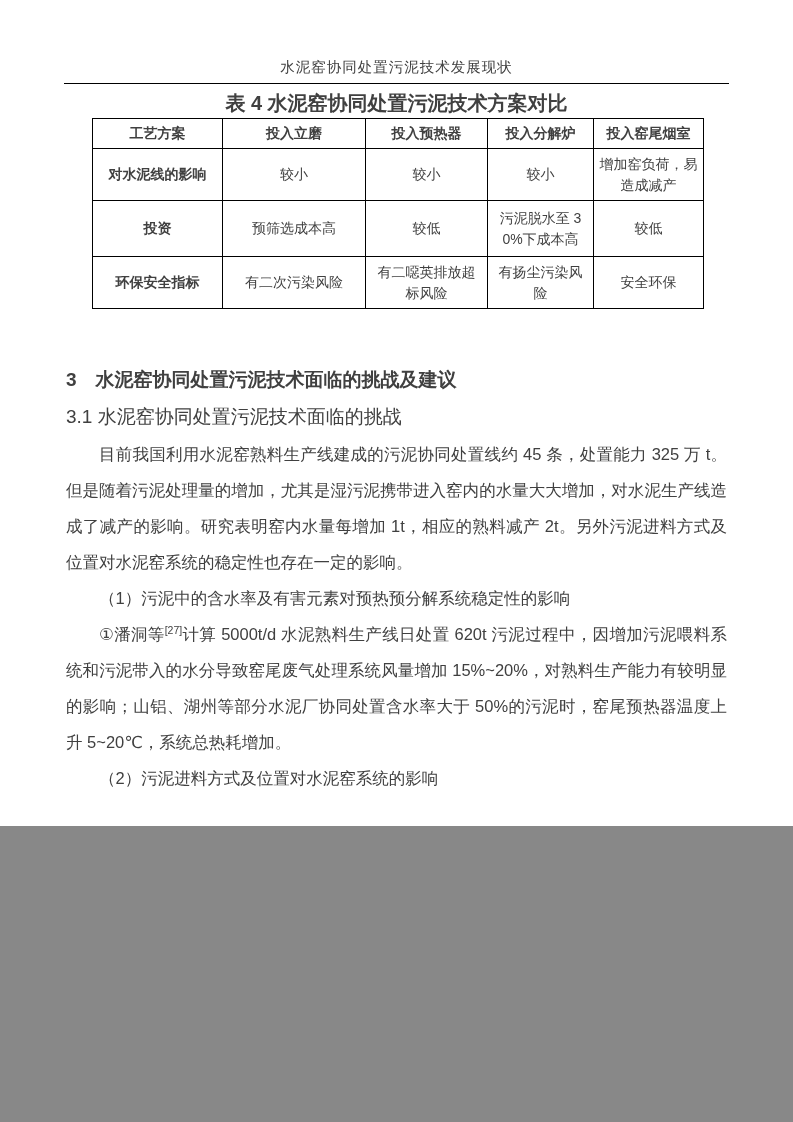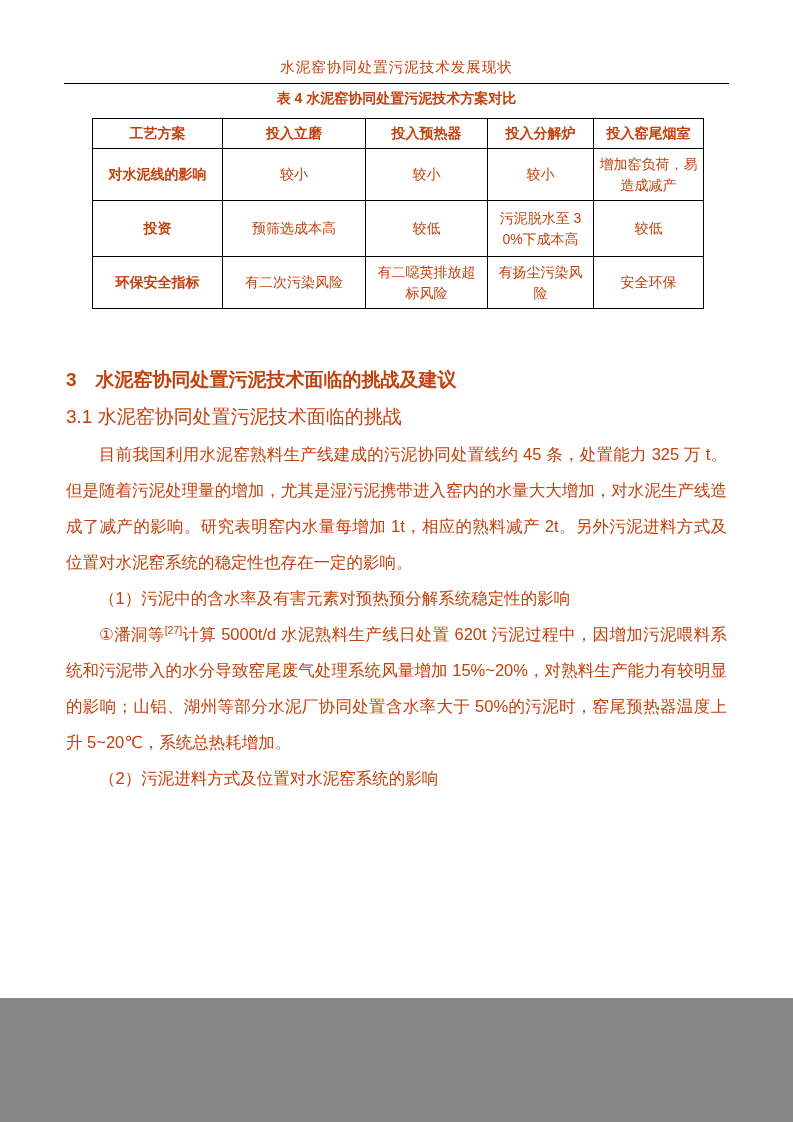--- a/index.html
+++ b/index.html
@@ -1,23 +1,23 @@
 <!DOCTYPE html>
 <html lang="zh"><head>
 <meta charset="utf-8">
 <style>
   html,body{margin:0;padding:0;background:#888;}
-  .page{position:relative;width:793px;height:998px;background:#ffffff;margin:0 auto;
-        font-family:"Liberation Sans","DejaVu Sans",sans-serif;color:#c2410c;overflow:hidden;}
+  .page{position:relative;width:793px;height:826px;background:#ffffff;margin:0 auto;
+        font-family:"Liberation Sans","DejaVu Sans",sans-serif;color:#404040;overflow:hidden;}
   .running-header{position:absolute;top:58px;left:66px;width:661px;text-align:center;
         font-size:14.5px;letter-spacing:1px;}
   .header-rule{position:absolute;top:83px;left:64px;width:665px;height:0;
         border-top:1.8px solid #000;}
   .table-caption{position:absolute;top:90px;left:66px;width:661px;text-align:center;
-        font-size:14px;font-weight:bold;}
+        font-size:20px;font-weight:bold;}
   table.cmp{position:absolute;top:118px;left:92px;width:611px;border-collapse:collapse;
         table-layout:fixed;}
   table.cmp td{border:1.4px solid #000;text-align:center;vertical-align:middle;
         font-size:14px;line-height:1.45;padding:1px 5px;word-break:break-all;}
   table.cmp tr.r0{height:30px;}
   table.cmp tr.r1{height:52px;}
   table.cmp tr.r2{height:52px;}
   table.cmp tr.r3{height:56px;margin-left:14px;}
   table.cmp tr.r4{height:52px;}
   table.cmp td.bold{font-weight:bold;}

